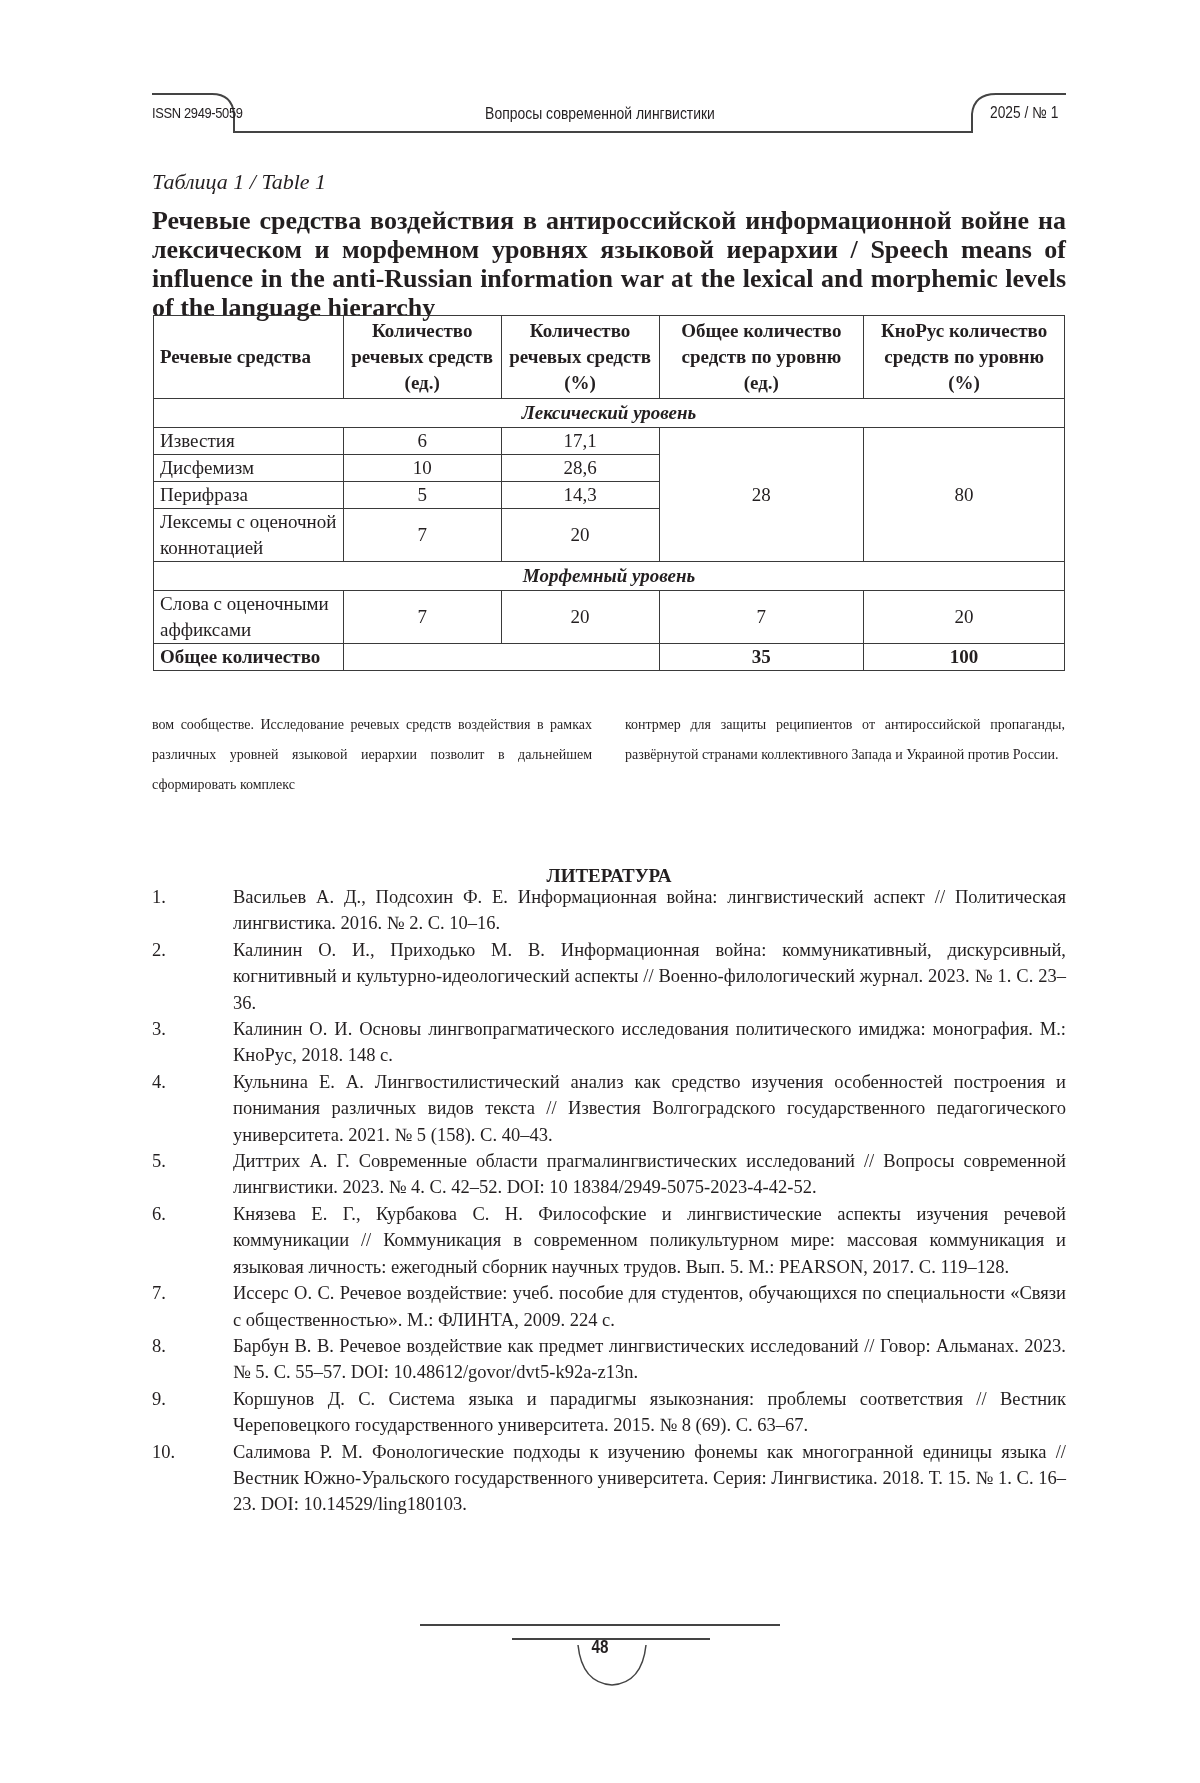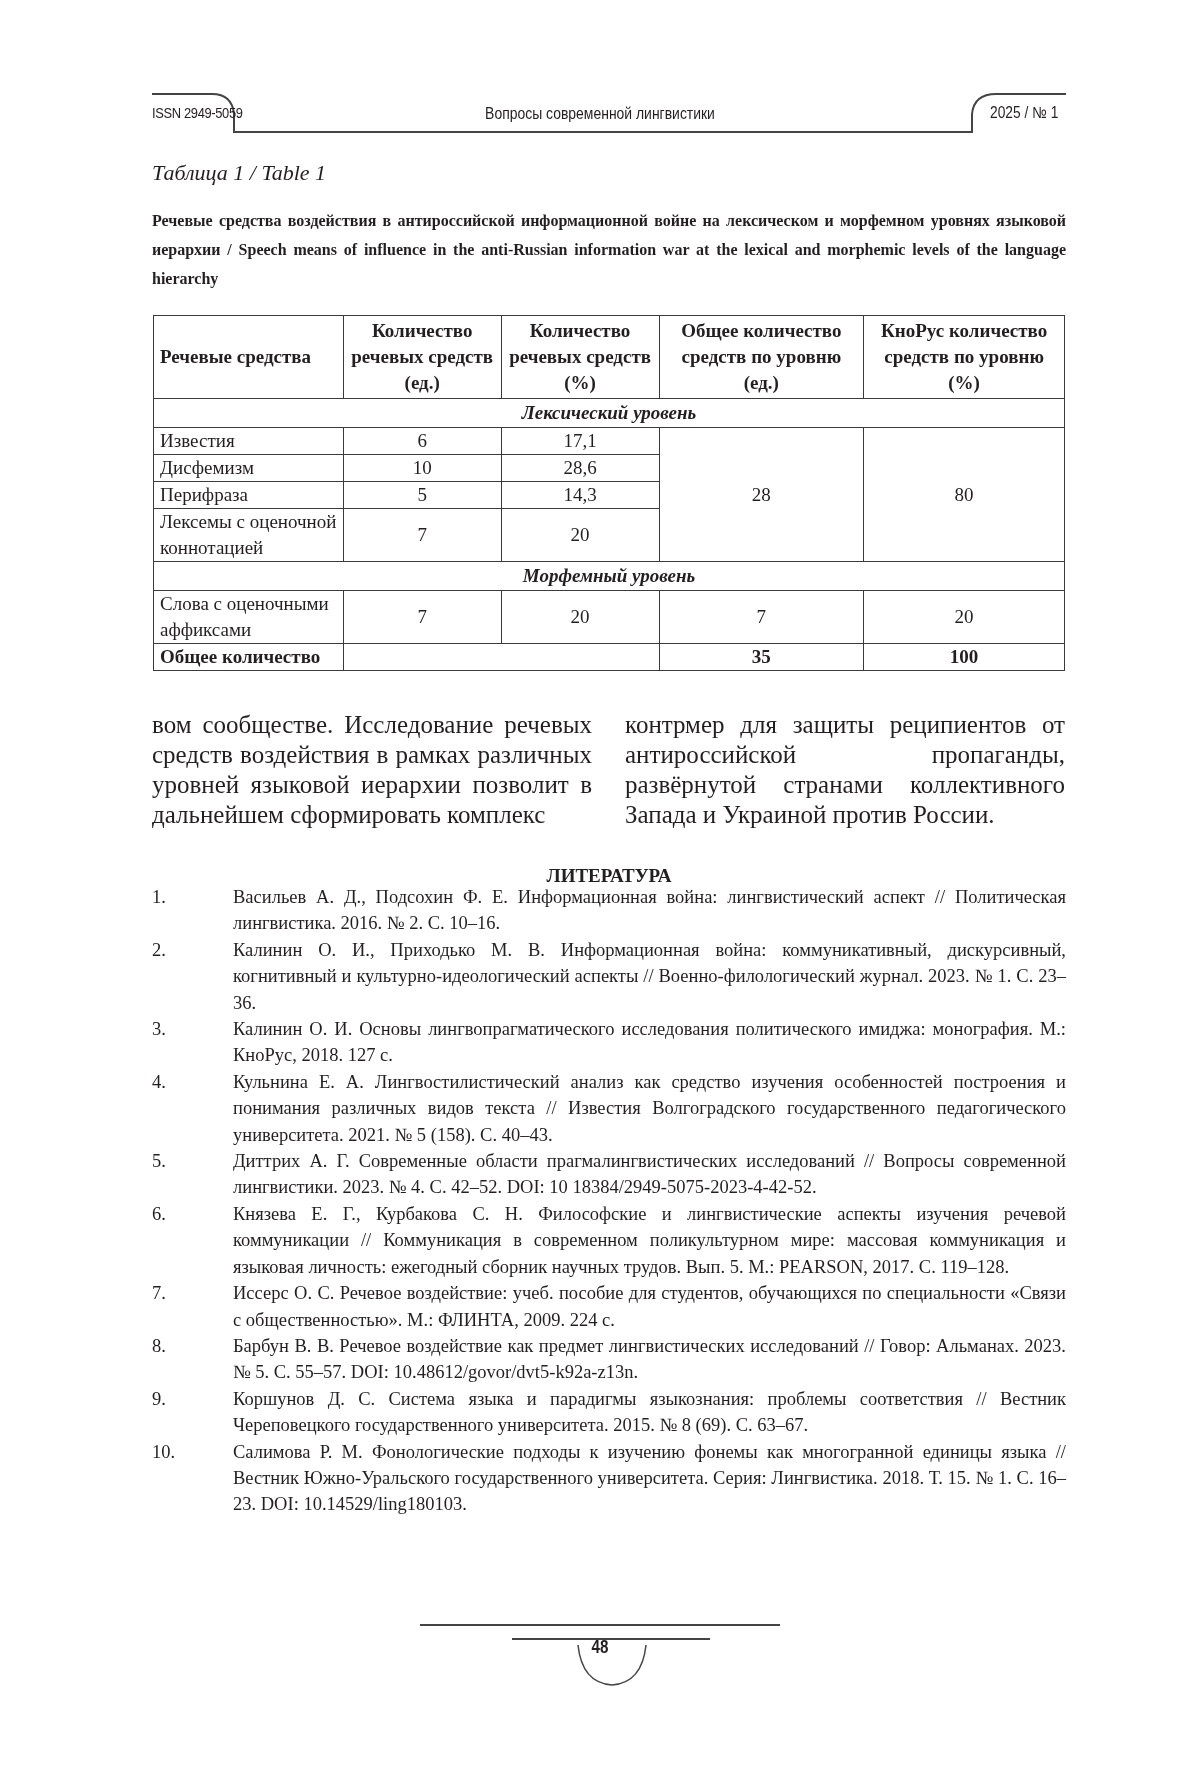--- a/index.html
+++ b/index.html
@@ -6,33 +6,33 @@
   body { width:1200px; height:1783px; position:relative; overflow:hidden; color:#231f20;
          font-family:"Liberation Serif","DejaVu Serif",serif; }
   .abs { position:absolute; }
 
   
   .hdr-left { left:152px; top:104px; font-family:"Liberation Sans","DejaVu Sans",sans-serif; font-size:15px; letter-spacing:-0.4px; transform:scaleX(0.86); transform-origin:left; }
   .hdr-center { left:380px; width:440px; top:104px; text-align:center; font-family:"Liberation Sans","DejaVu Sans",sans-serif; font-size:17px; transform:scaleX(0.82); }
   .hdr-right { left:990px; top:104px; font-family:"Liberation Sans","DejaVu Sans",sans-serif; font-size:16px; transform:scaleX(0.86); transform-origin:left; }
   .hdr-svg { left:150px; top:88px; }
 
-  .table-label { left:152px; top:160px; font-style:italic; font-size:22px; }
-  .table-title { left:152px; top:206px; width:914px; font-weight:bold; font-size:16px; line-height:29px; text-align:justify; }
+  .table-label { left:152px; top:169px; font-style:italic; font-size:22px; }
+  .table-title { left:152px; top:206px; width:914px; font-weight:bold; font-size:26px; line-height:29px; text-align:justify; }
 
   table.data { position:absolute; left:153px; top:315px; width:912px; border-collapse:collapse; font-size:19px; }
   table.data td, table.data th { border:1.6px solid #3a3a3a; padding:0 6px; line-height:26px; }
   table.data th { font-weight:bold; text-align:center; height:82px; }
   table.data th.first { text-align:left; }
   .c { text-align:center; }
   .lvl { text-align:center; font-weight:bold; font-style:italic; height:28px; }
   .tot td { font-weight:bold; }
   .r { text-align:center; }
 
-  .body-col { top:710px; width:440px; font-size:25px; line-height:30px; text-align:justify; }
+  .body-col { top:710px; width:440px; font-size:14px; line-height:30px; text-align:justify; }
   .col-left { left:152px; }
   .col-right { left:625px; }
 
   .lit-head { left:152px; width:914px; top:857px; text-align:center; font-weight:bold; font-size:19px;margin-top:8px; }
   .refs { left:152px; top:884px; width:914px; font-size:18.5px; line-height:26.4px; }
   .ref { display:flex; text-align:justify; }
   .ref .num { width:33px; flex:none; }
   .ref .txt { flex:1;margin-left:48px; }
 
   .pg-svg { left:420px; top:1615px; }
@@ -119,21 +119,21 @@
   <div class="ref">
       <span class="num">1.</span>
       <span class="txt">Васильев А. Д., Подсохин Ф. Е. Информационная война: лингвистический аспект // Политическая лингвистика. 2016. № 2. С. 10–16.</span>
     </div>
   <div class="ref">
       <span class="num">2.</span>
       <span class="txt">Калинин О. И., Приходько М. В. Информационная война: коммуникативный, дискурсивный, когнитивный и культурно-идеологический аспекты // Военно-филологический журнал. 2023. № 1. С. 23–36.</span>
     </div>
   <div class="ref">
       <span class="num">3.</span>
-      <span class="txt">Калинин О. И. Основы лингвопрагматического исследования политического имиджа: монография. М.: КноРус, 2018. 127 с.</span>
+      <span class="txt">Калинин О. И. Основы лингвопрагматического исследования политического имиджа: монография. М.: КноРус, 2018. 148 с.</span>
     </div>
   <div class="ref">
       <span class="num">4.</span>
       <span class="txt">Кульнина Е. А. Лингвостилистический анализ как средство изучения особенностей построения и понимания различных видов текста // Известия Волгоградского государственного педагогического университета. 2021. № 5 (158). С. 40–43.</span>
     </div>
   <div class="ref">
       <span class="num">5.</span>
       <span class="txt">Диттрих А. Г. Современные области прагмалингвистических исследований // Вопросы современной лингвистики. 2023. № 4. С. 42–52. DOI: 10 18384/2949-5075-2023-4-42-52.</span>
     </div>
   <div class="ref">

